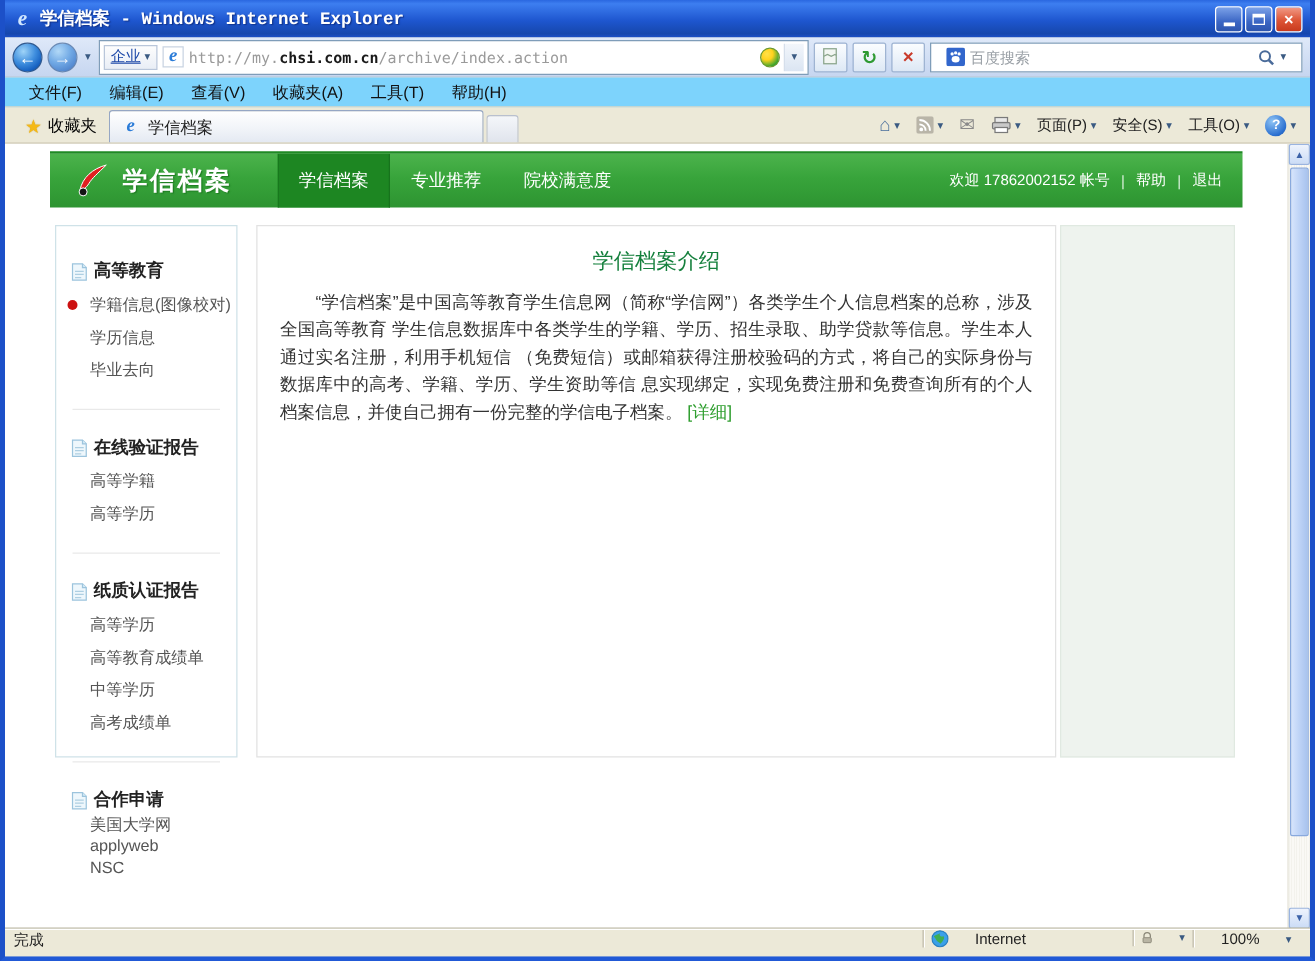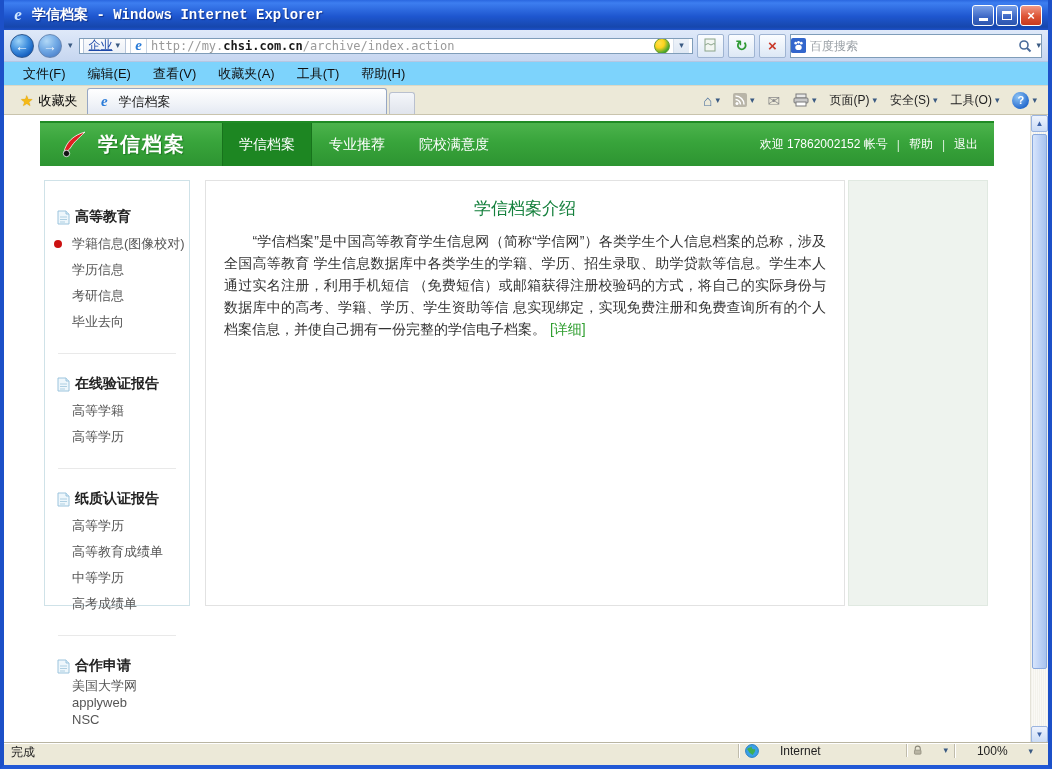--- a/index.html
+++ b/index.html
@@ -31,40 +31,40 @@
 
   
   .addressbar { height:32px; flex:0 0 32px; display:flex; align-items:center; gap:4px; padding:0 6px;
     background:linear-gradient(180deg,#dfe9f9,#c6d6f0); border-bottom:1px solid #b5c6e2; }
   .navcircle { width:24px; height:24px; border-radius:50%; border:1px solid #30598f;
     display:flex; align-items:center; justify-content:center; color:#fff; font-size:14px; font-weight:bold;
     background:radial-gradient(circle at 35% 28%,#9fd4f8 0%,#3f8ede 45%,#1660c0 75%,#0d4494); }
   .navcircle.fwd { opacity:.65; }
   .caret { font-size:9px; color:#3a5a82; line-height:1; }
   .addr-caret { margin:0 2px; }
-  .url-group { flex:1; height:16px; background:#fff; border:1px solid #7f9db9;
+  .url-group { flex:1; height:28px; background:#fff; border:1px solid #7f9db9;
     display:flex; align-items:center; padding:0 3px; overflow:hidden; }
   .zone-btn { display:flex; align-items:center; gap:3px; padding:0 5px; height:20px;
     border:1px solid #b9c6da; background:linear-gradient(180deg,#fdfdfd,#e9eef6); }
   .zone-btn .zone-label { color:#1c48a8; text-decoration:underline; font-size:12px; }
   .page-ico { width:17px; height:17px; border:1px solid #c9d4e2; background:#fff; margin:0 4px;
     display:flex; align-items:center; justify-content:center; }
   .url-text { flex:1; font-family:"DejaVu Sans Mono","Liberation Mono",monospace; font-size:12px;
     white-space:nowrap; overflow:hidden; color:#9a9a9a; }
   .url-text .domain { color:#1a1a1a; font-weight:bold; }
   .addon-circle { width:16px; height:16px; border-radius:50%; margin:0 3px;
     background:radial-gradient(circle at 32% 30%,#ffe24a 0%,#ffd21e 35%,#3aa52f 75%,#237c1f); border:1px solid #6d9a30;}
   .url-dd { width:16px; height:22px; display:flex; align-items:center; justify-content:center;
     border-left:1px solid #d6dfeb; background:linear-gradient(180deg,#f2f6fb,#dbe5f2); }
   .addr-btn { width:27px; height:24px; border:1px solid #9fb4d2; border-radius:2px;
     background:linear-gradient(180deg,#fbfdff,#dde8f5); display:flex; align-items:center; justify-content:center; }
   .refresh-g { color:#2f9a33; font-size:15px; font-weight:bold; }
   .stop-r { color:#c93b2b; font-size:15px; font-weight:bold; }
-  .search-group { width:252px; height:24px; background:#fff; border:1px solid #7f9db9;
-    display:flex; align-items:center; padding:0 0; gap:4px; }
+  .search-group { width:298px; height:24px; background:#fff; border:1px solid #7f9db9;
+    display:flex; align-items:center; padding:0 12px; gap:4px; }
   .search-group input { flex:1; border:none; outline:none; font-size:12px; color:#555; min-width:0;
     font-family:"Liberation Sans","DejaVu Sans",sans-serif; background:transparent; }
   .search-group input::placeholder { color:#9aa0a6; }
 
   
   .menubar { height:24px; flex:0 0 24px; display:flex; align-items:center; padding-left:8px;
     background:#7dd3fc; border-bottom:1px solid #dcd8c5; }
   .menu-item { padding:0 11px; font-size:13px; color:#111; }
 
   
@@ -316,23 +316,20 @@
               <span>高等教育</span>
             </div>
             <div class="side-item">
                 <span class="active-dot"></span>
                 <span>学籍信息(图像校对)</span>
               </div>
             <div class="side-item">
                 <span>学历信息</span>
               </div>
             <div class="side-item">
-                <span>考研信息</span>
-              </div>
-            <div class="side-item">
                 <span>毕业去向</span>
               </div>
           </div>
           <div class="side-divider"></div>
           <div class="side-section">
             <div class="side-title">
               <svg class="doc-svg" width="13" height="15" viewBox="0 0 13 15">
                   <path d="M1 1 h8 l3 3 v10 h-11 Z" fill="#eef7fc" stroke="#9cc4dd"></path>
                   <path d="M9 1 v3 h3" fill="#d7ecf7" stroke="#9cc4dd"></path>
                   <line x1="3" y1="7" x2="10" y2="7" stroke="#aecfe2"></line>

